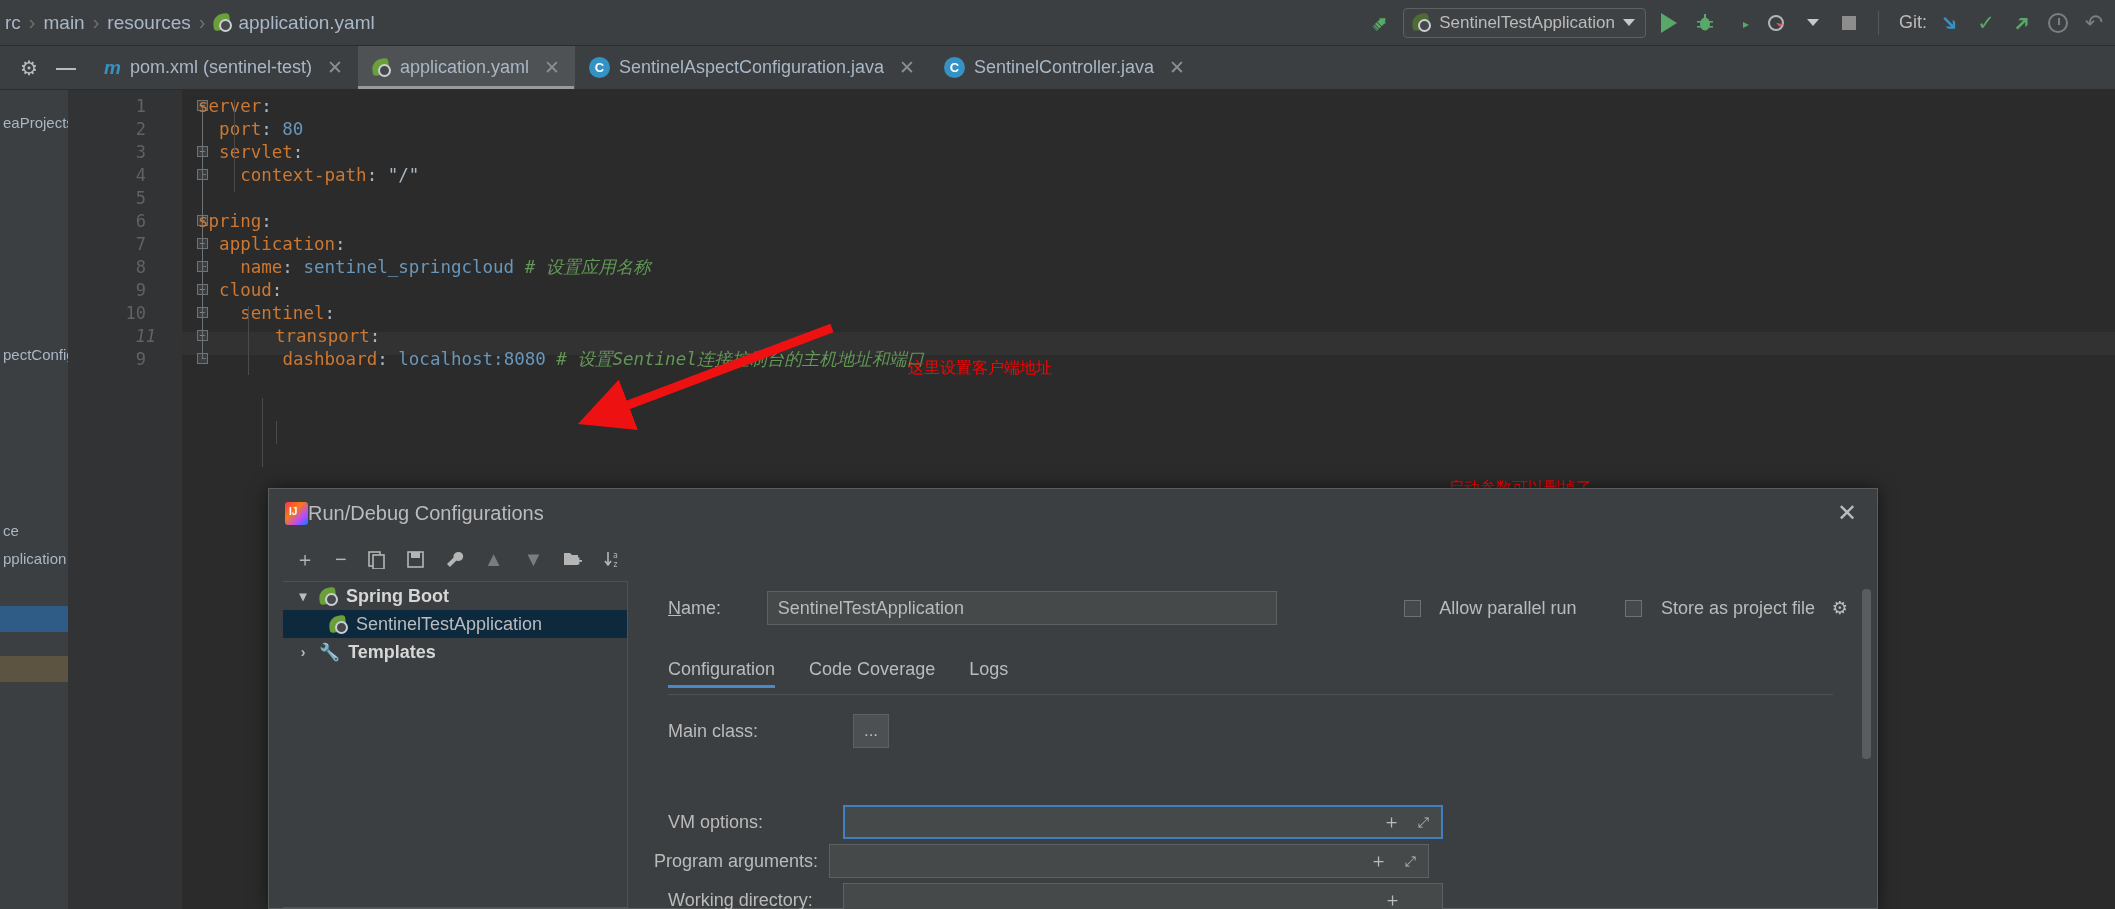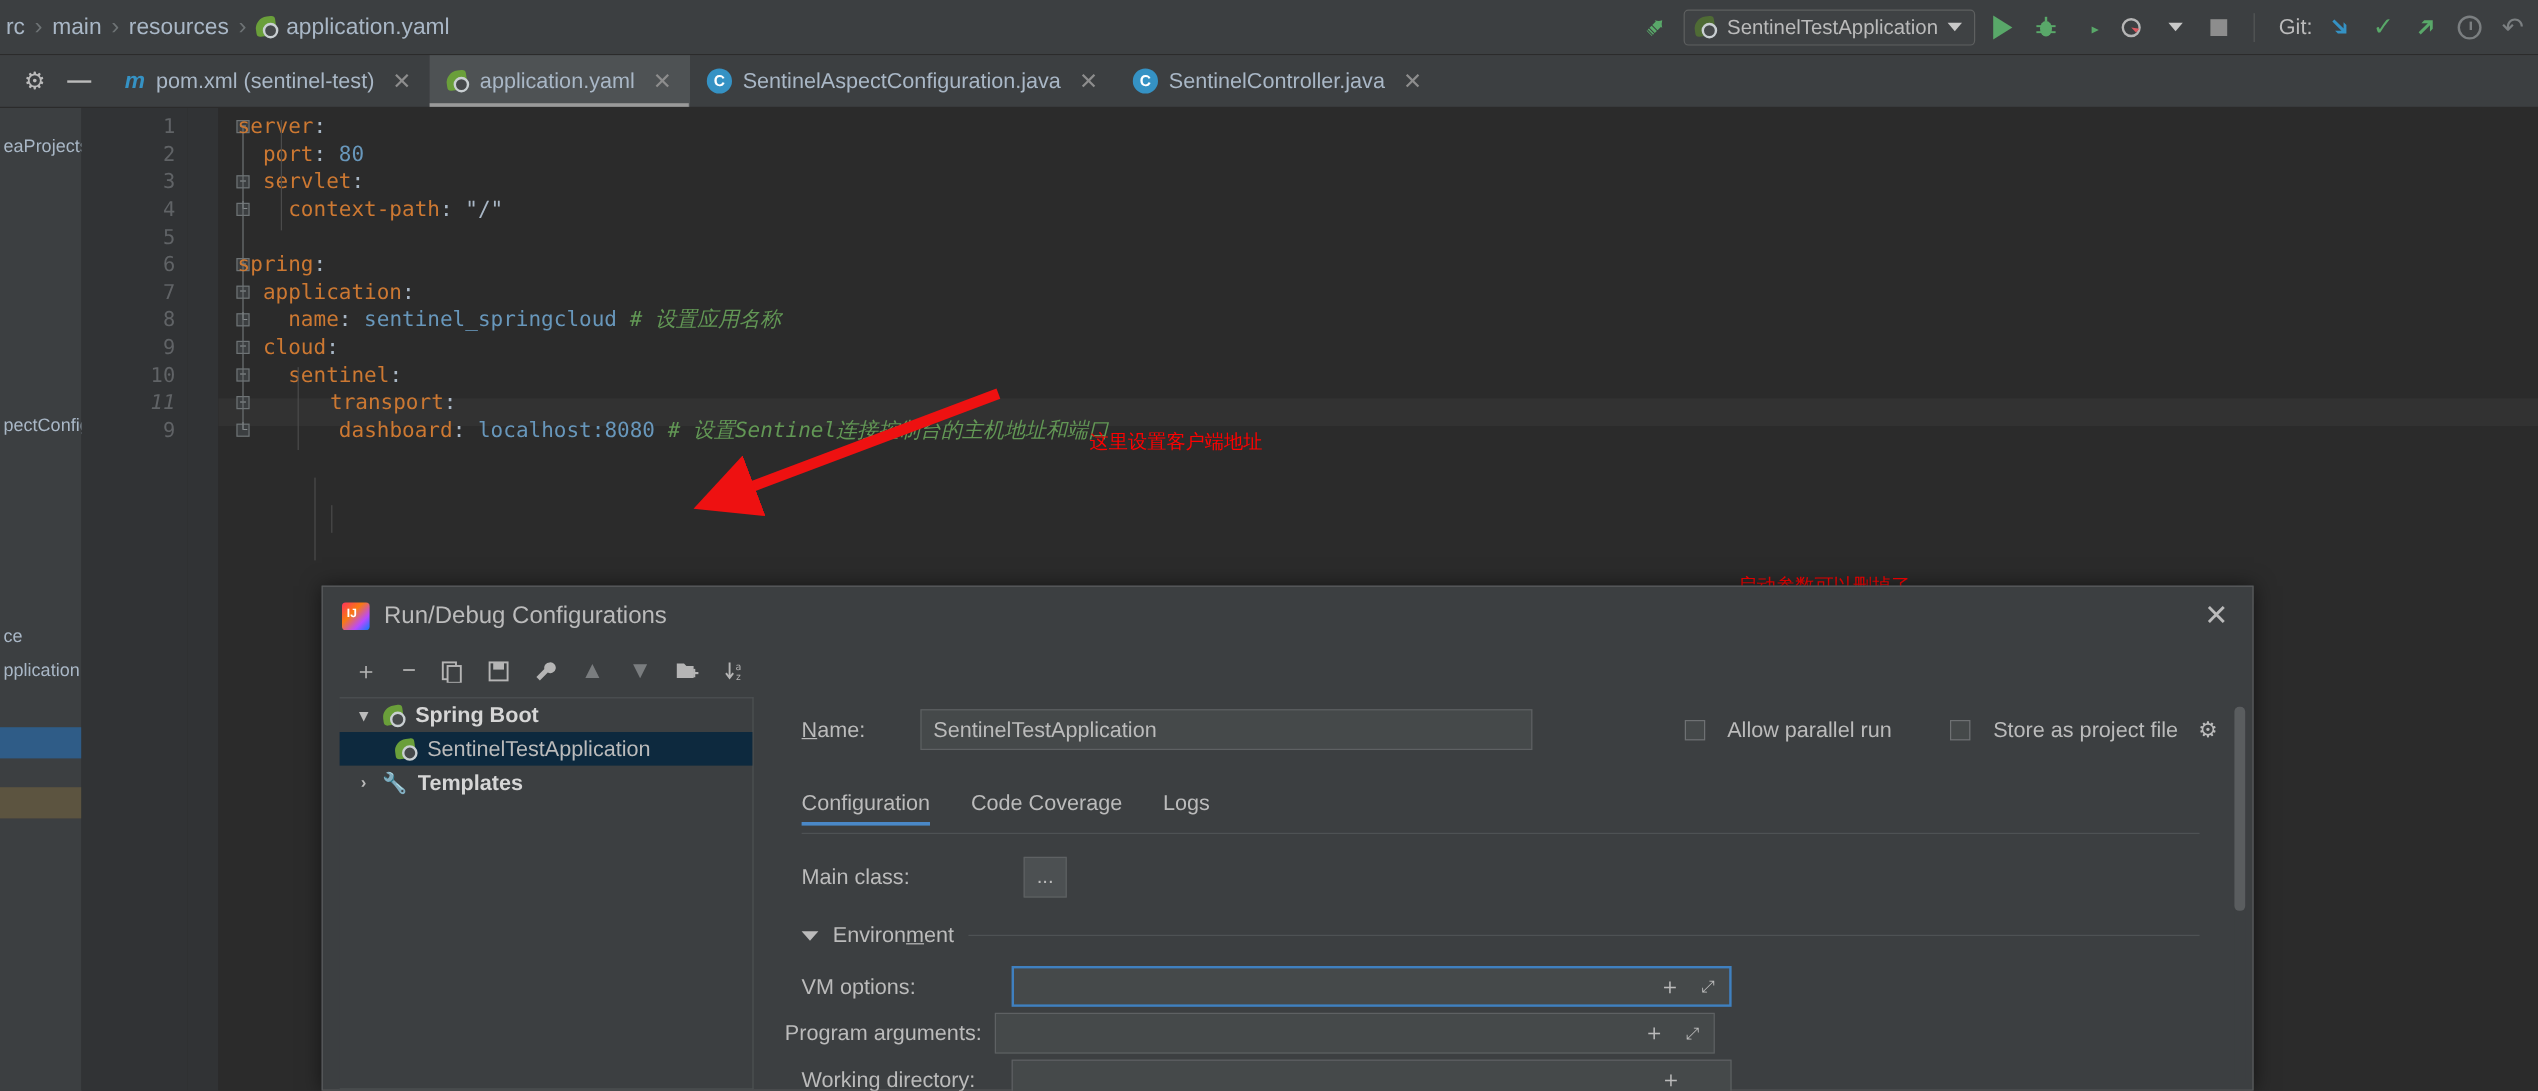--- a/index.html
+++ b/index.html
@@ -119,21 +119,21 @@
   
   .redtext { position: absolute; color: #ff0000; font-size: 16px; font-family: "DejaVu Sans", sans-serif; white-space: nowrap; margin-left: 20px; }
   .svg-ann { position: absolute; left: 0; top: 0; width: 2115px; height: 909px; pointer-events: none; }
 
   
   .dialog {
     position: absolute; left: 268px; top: 488px; width: 1610px; height: 421px;
     background: #3c3f41; border: 1px solid #5a5d5e; box-shadow: 0 0 16px rgba(0,0,0,.55);
   }
   .dlg-title {
-    height: 48px; display: flex; align-items: center; padding: 0 16px; gap: 12px;
+    height: 48px; display: flex; align-items: center; padding: 0 16px; 
   }
   .dlg-title-text { color: #bbbbbb; font-size: 20px; }
   .idea-logo {
     width: 23px; height: 23px; border-radius: 3px;
     background: linear-gradient(135deg, #fe315d 0%, #f97a12 38%, #b74aff 72%, #087cfa 100%);
     position: relative;
   }
   .idea-logo::after {
     content: "IJ"; position: absolute; left: 4px; top: 4px; font-size: 10px;
     color: #fff; font-weight: bold; font-family: "Liberation Sans", sans-serif;
@@ -314,21 +314,21 @@
         <div class="lnum" style="top: 5px; left: 0px;">1</div>
         <div class="lnum" style="top: 28px; left: 0px;">2</div>
         <div class="lnum" style="top: 51px; left: 0px;">3</div>
         <div class="lnum" style="top: 74px; left: 0px;">4</div>
         <div class="lnum" style="top: 97px; left: 0px;">5</div>
         <div class="lnum" style="top: 120px; left: 0px;">6</div>
         <div class="lnum" style="top: 143px; left: 0px;">7</div>
         <div class="lnum" style="top: 166px; left: 0px;">8</div>
         <div class="lnum" style="top: 189px; left: 0px;">9</div>
         <div class="lnum" style="top: 212px; left: 0px;">10</div>
-        <div class="lnum" style="top: 235px; left: 0px; font-style: italic;">11</div>
+        <div class="lnum" style="top: 235px; left: 10px; font-style: italic;">11</div>
         <div class="lnum" style="top: 258px; left: 0px;">9</div>
       </div>
     <div id="fold-marks">
         <div class="fold-mark" style="top: 10px; left: 129px;">−</div>
         <div class="fold-mark" style="top: 56px; left: 129px;">−</div>
         <div class="fold-mark" style="top: 79px; left: 129px;">└</div>
         <div class="fold-mark" style="top: 125px; left: 129px;">−</div>
         <div class="fold-mark" style="top: 148px; left: 129px;">−</div>
         <div class="fold-mark" style="top: 171px; left: 129px;">└</div>
         <div class="fold-mark" style="top: 194px; left: 129px;">−</div>
@@ -454,25 +454,20 @@
         </div>
         <div class="tabs2-underline" style="left:40px; top:113px; width:1165px;"></div>
 
         <div class="row" style="position:absolute; left:40px; top:133px; width:1170px;">
           <span class="lbl" style="width:175px;">Main class:</span>
           <div class="dots-btn" style="margin-left:10px;">
               <span>...</span>
             </div>
         </div>
 
-        <div class="row" style="position:absolute; left:40px; top:188px; width:1165px; gap:12px;">
-          <span class="section-tri"></span>
-          <span class="lbl"><span class="ul1" style="text-decoration:none">Environ</span><span class="ul1">m</span>ent</span>
-          <span class="sec-line"></span>
-        </div>
 
         <div class="row" style="position:absolute; left:40px; top:224px; width:1170px;">
           <span class="lbl" style="width:175px;">VM options:</span>
           <div class="field focus" style="width:600px; position:relative;">
             <span></span>
             <span class="fld-btn" style="position:absolute; right:40px;">＋</span>
             <span class="expand-ic" style="position:absolute; right:12px;">⤢</span>
           </div>
         </div>
 

